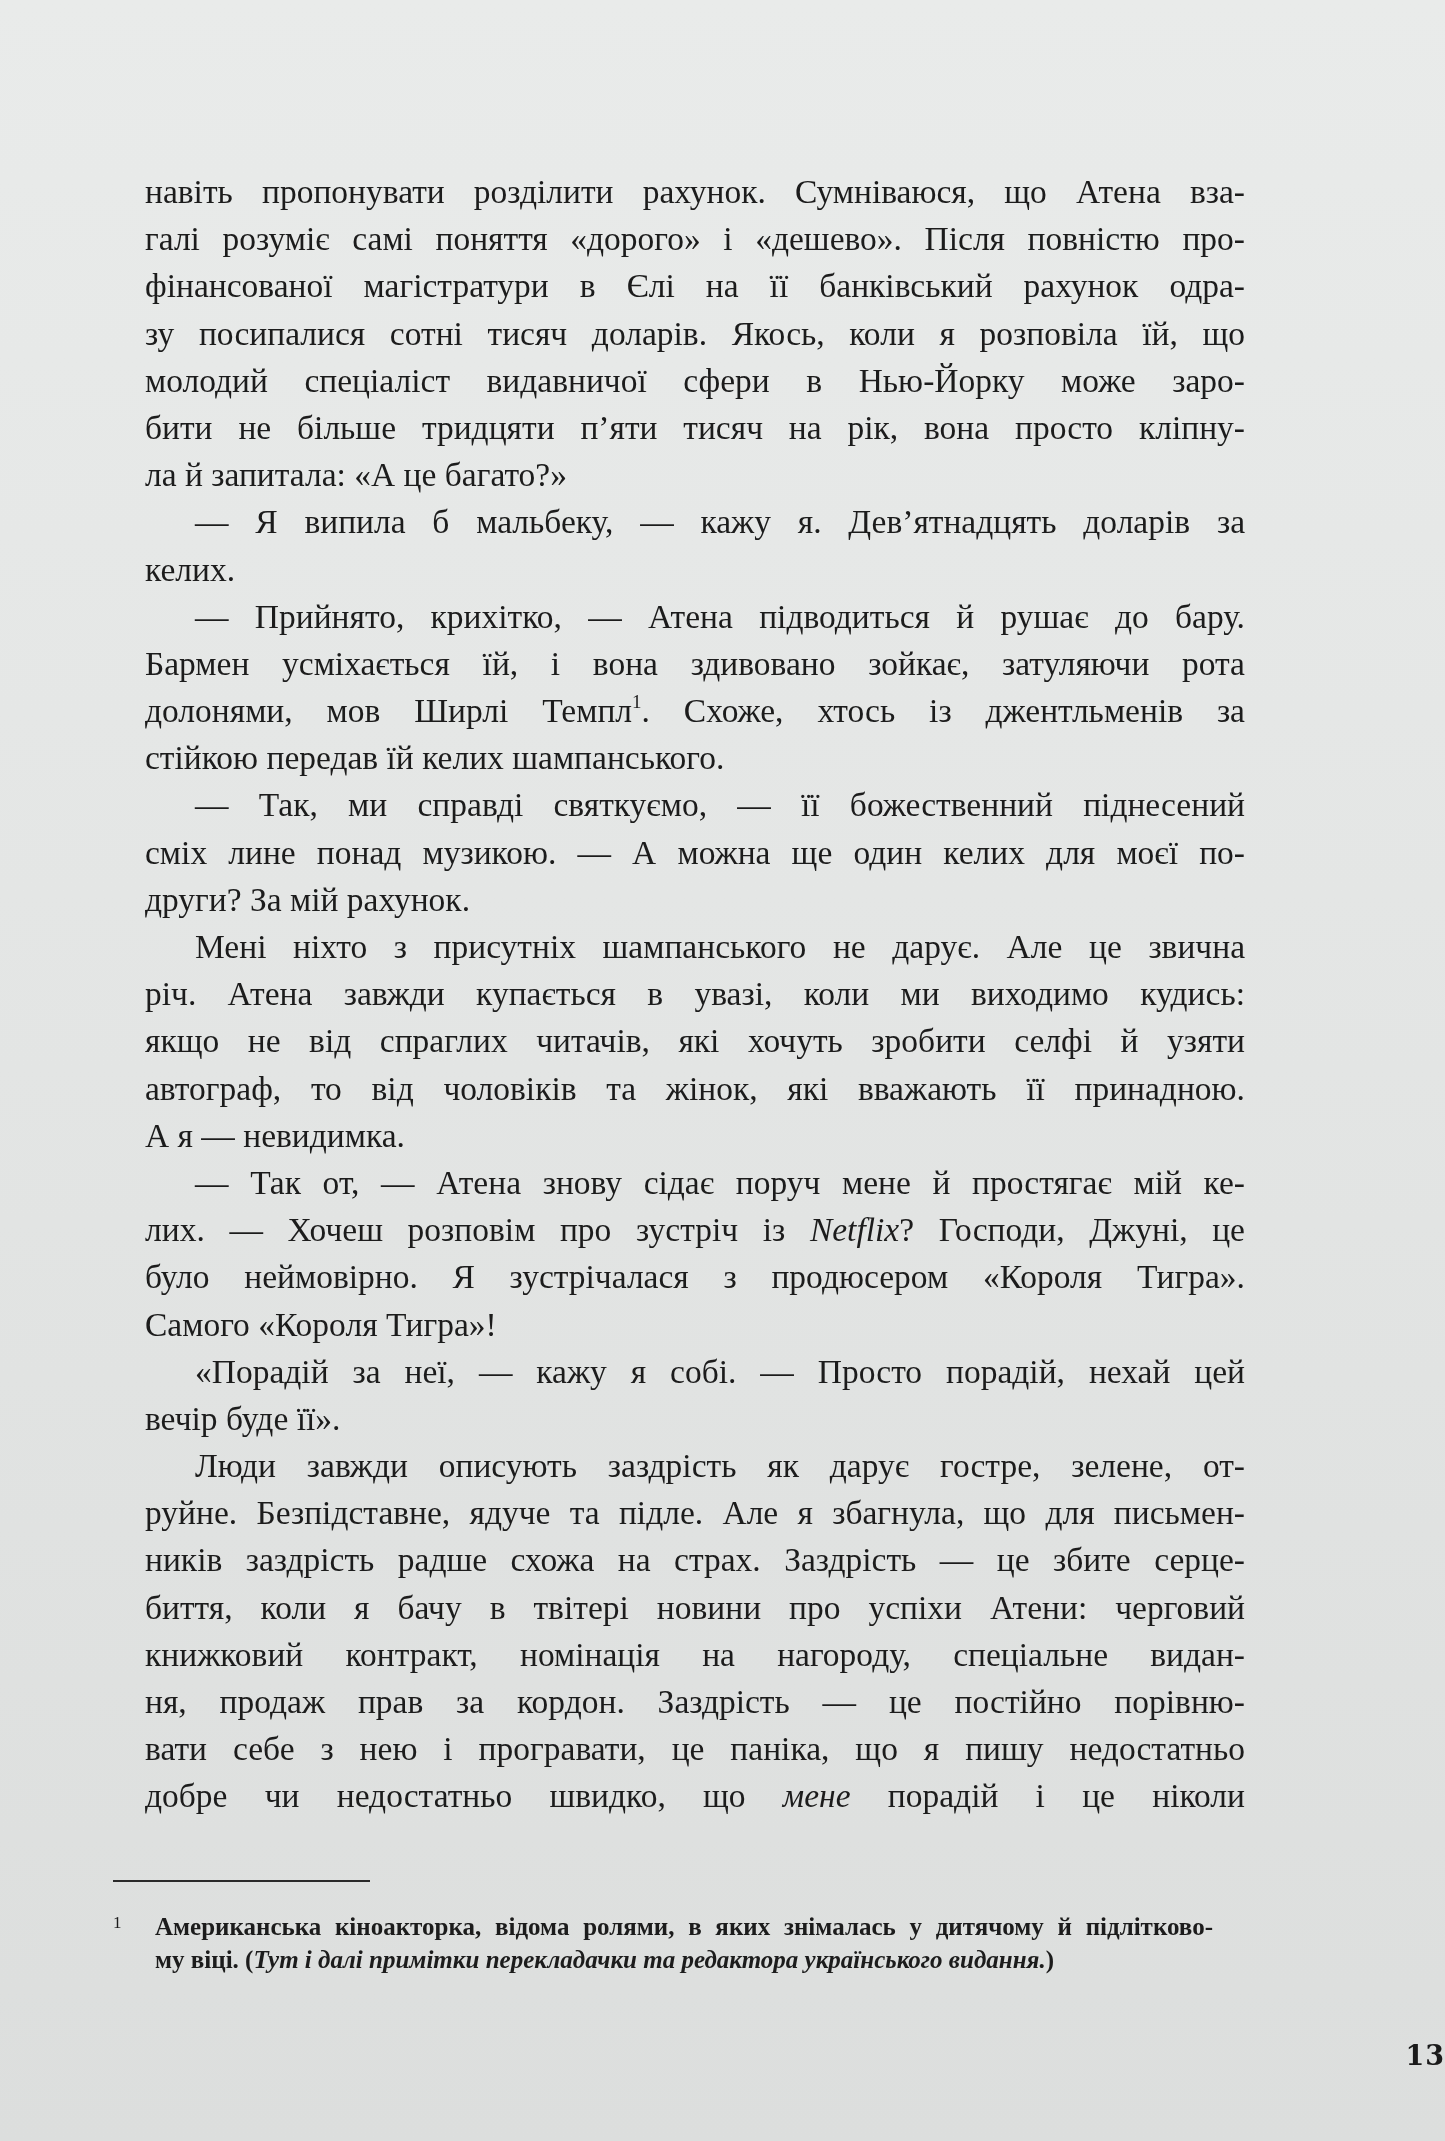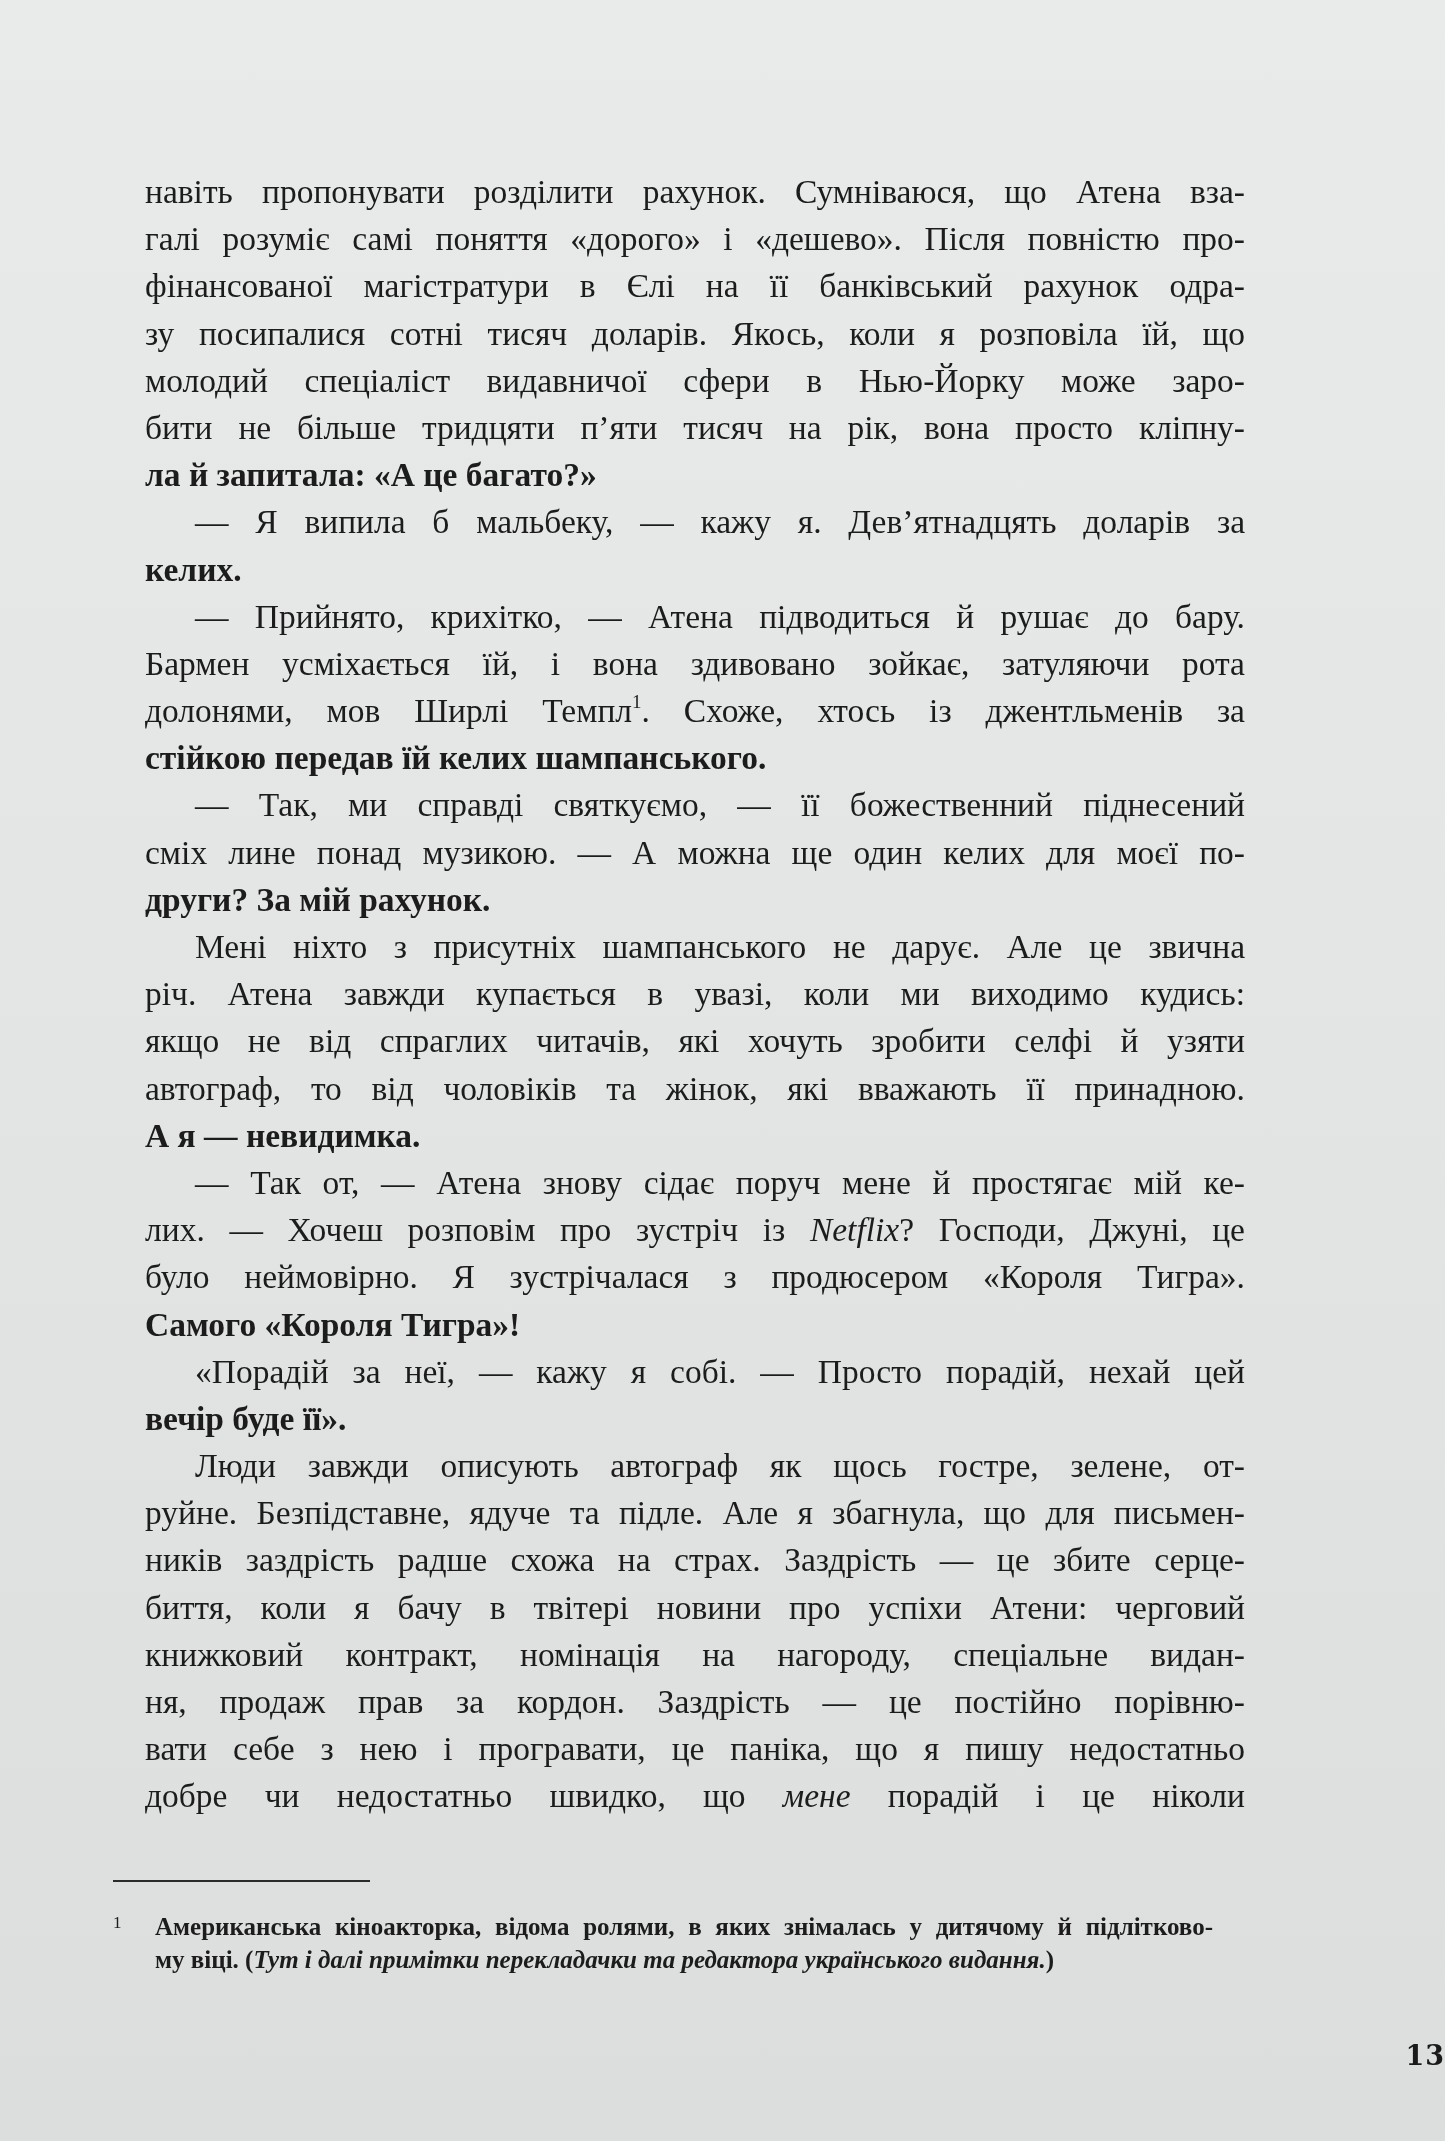--- a/index.html
+++ b/index.html
@@ -13,21 +13,21 @@
   .page { position: absolute; left: 0; top: 0; width: 1445px; height: 2141px; }
   .body-text {
     position: absolute; left: 113px; top: 168px; width: 1100px;
     font-size: 33.5px; line-height: 47.2px; margin-left: 32px;
   }
   .line {
     display: block; white-space: nowrap;
     text-align: justify; text-align-last: justify;
     height: 47.2px;
   }
-  .line.last { text-align-last: left; font-weight: bold; }
+  .line.last { text-align-last: left; }
   .line.indent { padding-left: 50px; }
   sup.fnref { font-size: 19px; vertical-align: 14px; line-height: 0; }
   i { font-style: italic; }
   .fn-rule {
     position: absolute; left: 113px; top: 1880px; width: 257px; height: 2px;
     background: #2a2a2a;
   }
   .footnote {
     position: absolute; left: 113px; top: 1910px; width: 1100px;
     font-size: 25px; line-height: 33px;
@@ -91,21 +91,21 @@
       <span class="line">було неймовірно. Я зустрічалася з продюсером «Короля Тигра».</span>
       <span class="line last">Самого «Короля Тигра»!</span>
     </div>
 
     <div>
       <span class="line indent">«Порадій за неї, — кажу я собі. — Просто порадій, нехай цей</span>
       <span class="line last">вечір буде її».</span>
     </div>
 
     <div>
-      <span class="line indent">Люди завжди описують автограф як щось гостре, зелене, от-</span>
+      <span class="line indent">Люди завжди описують заздрість як дарує гостре, зелене, от-</span>
       <span class="line">руйне. Безпідставне, ядуче та підле. Але я збагнула, що для письмен-</span>
       <span class="line">ників заздрість радше схожа на страх. Заздрість — це збите серце-</span>
       <span class="line">биття, коли я бачу в твітері новини про успіхи Атени: черговий</span>
       <span class="line">книжковий контракт, номінація на нагороду, спеціальне видан-</span>
       <span class="line">ня, продаж прав за кордон. Заздрість — це постійно порівню-</span>
       <span class="line">вати себе з нею і програвати, це паніка, що я пишу недостатньо</span>
       <span class="line"><span>добре чи недостатньо швидко, що </span><i>мене</i><span> порадій і це ніколи</span></span>
     </div>
 
   </div>

